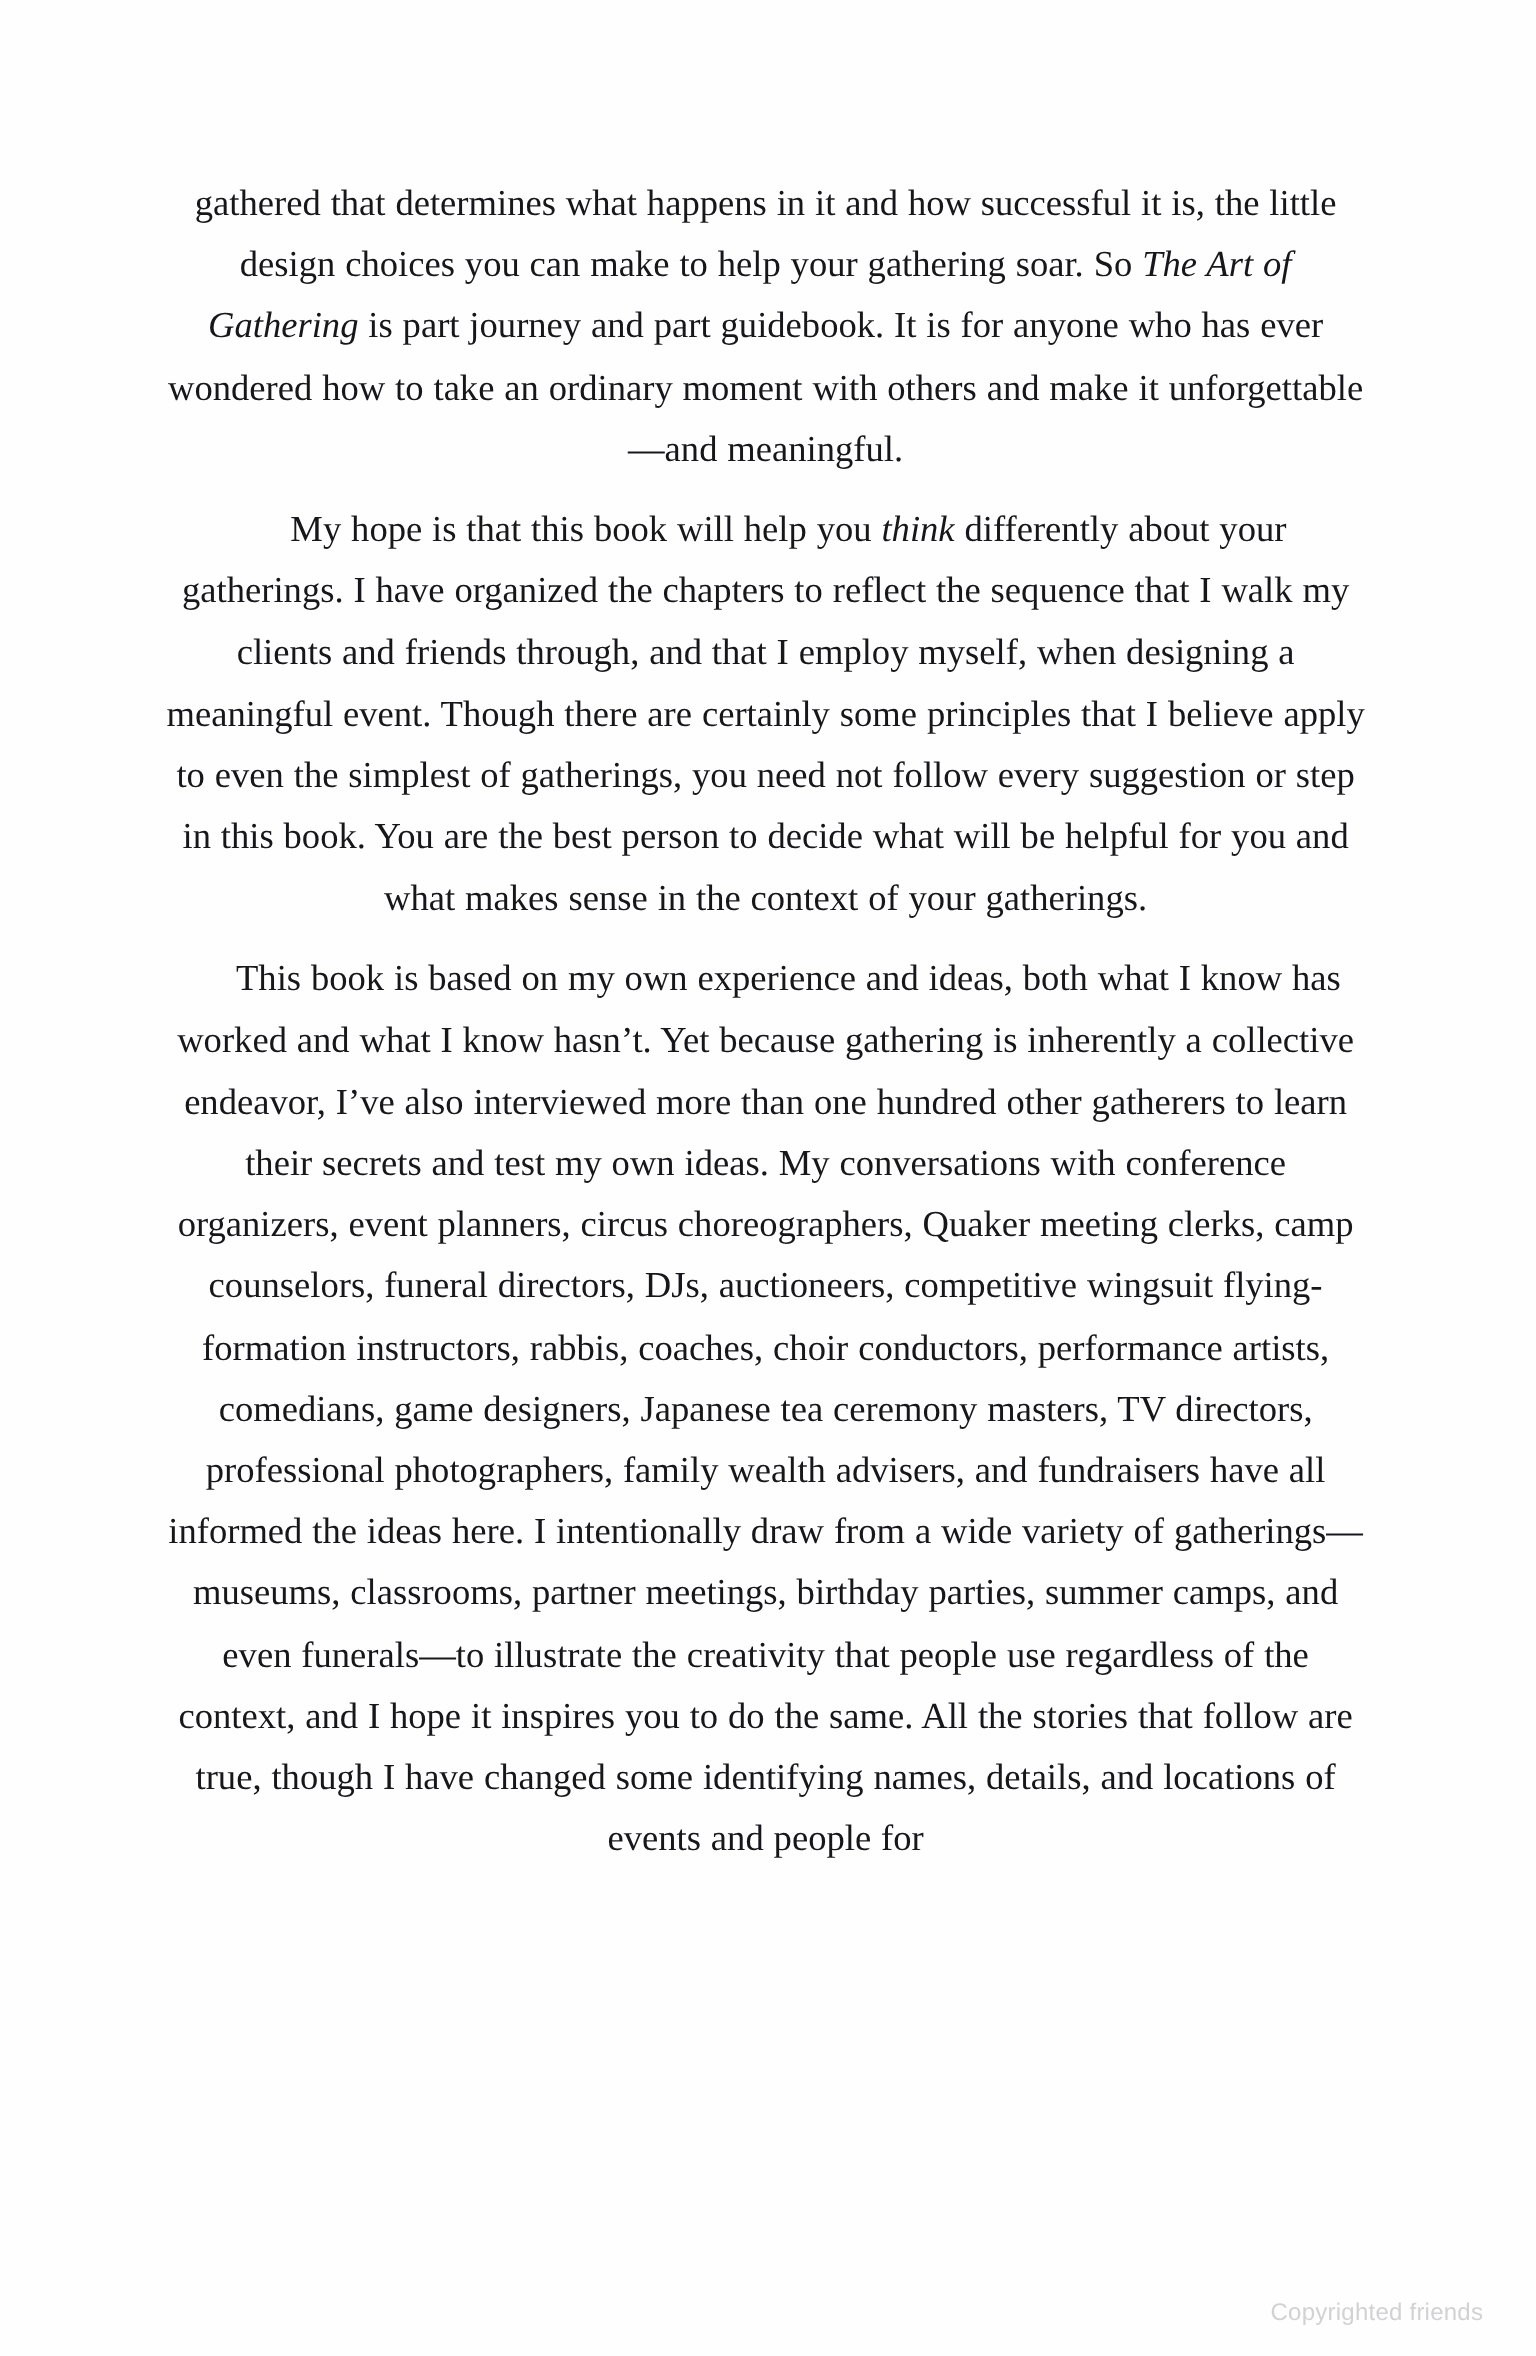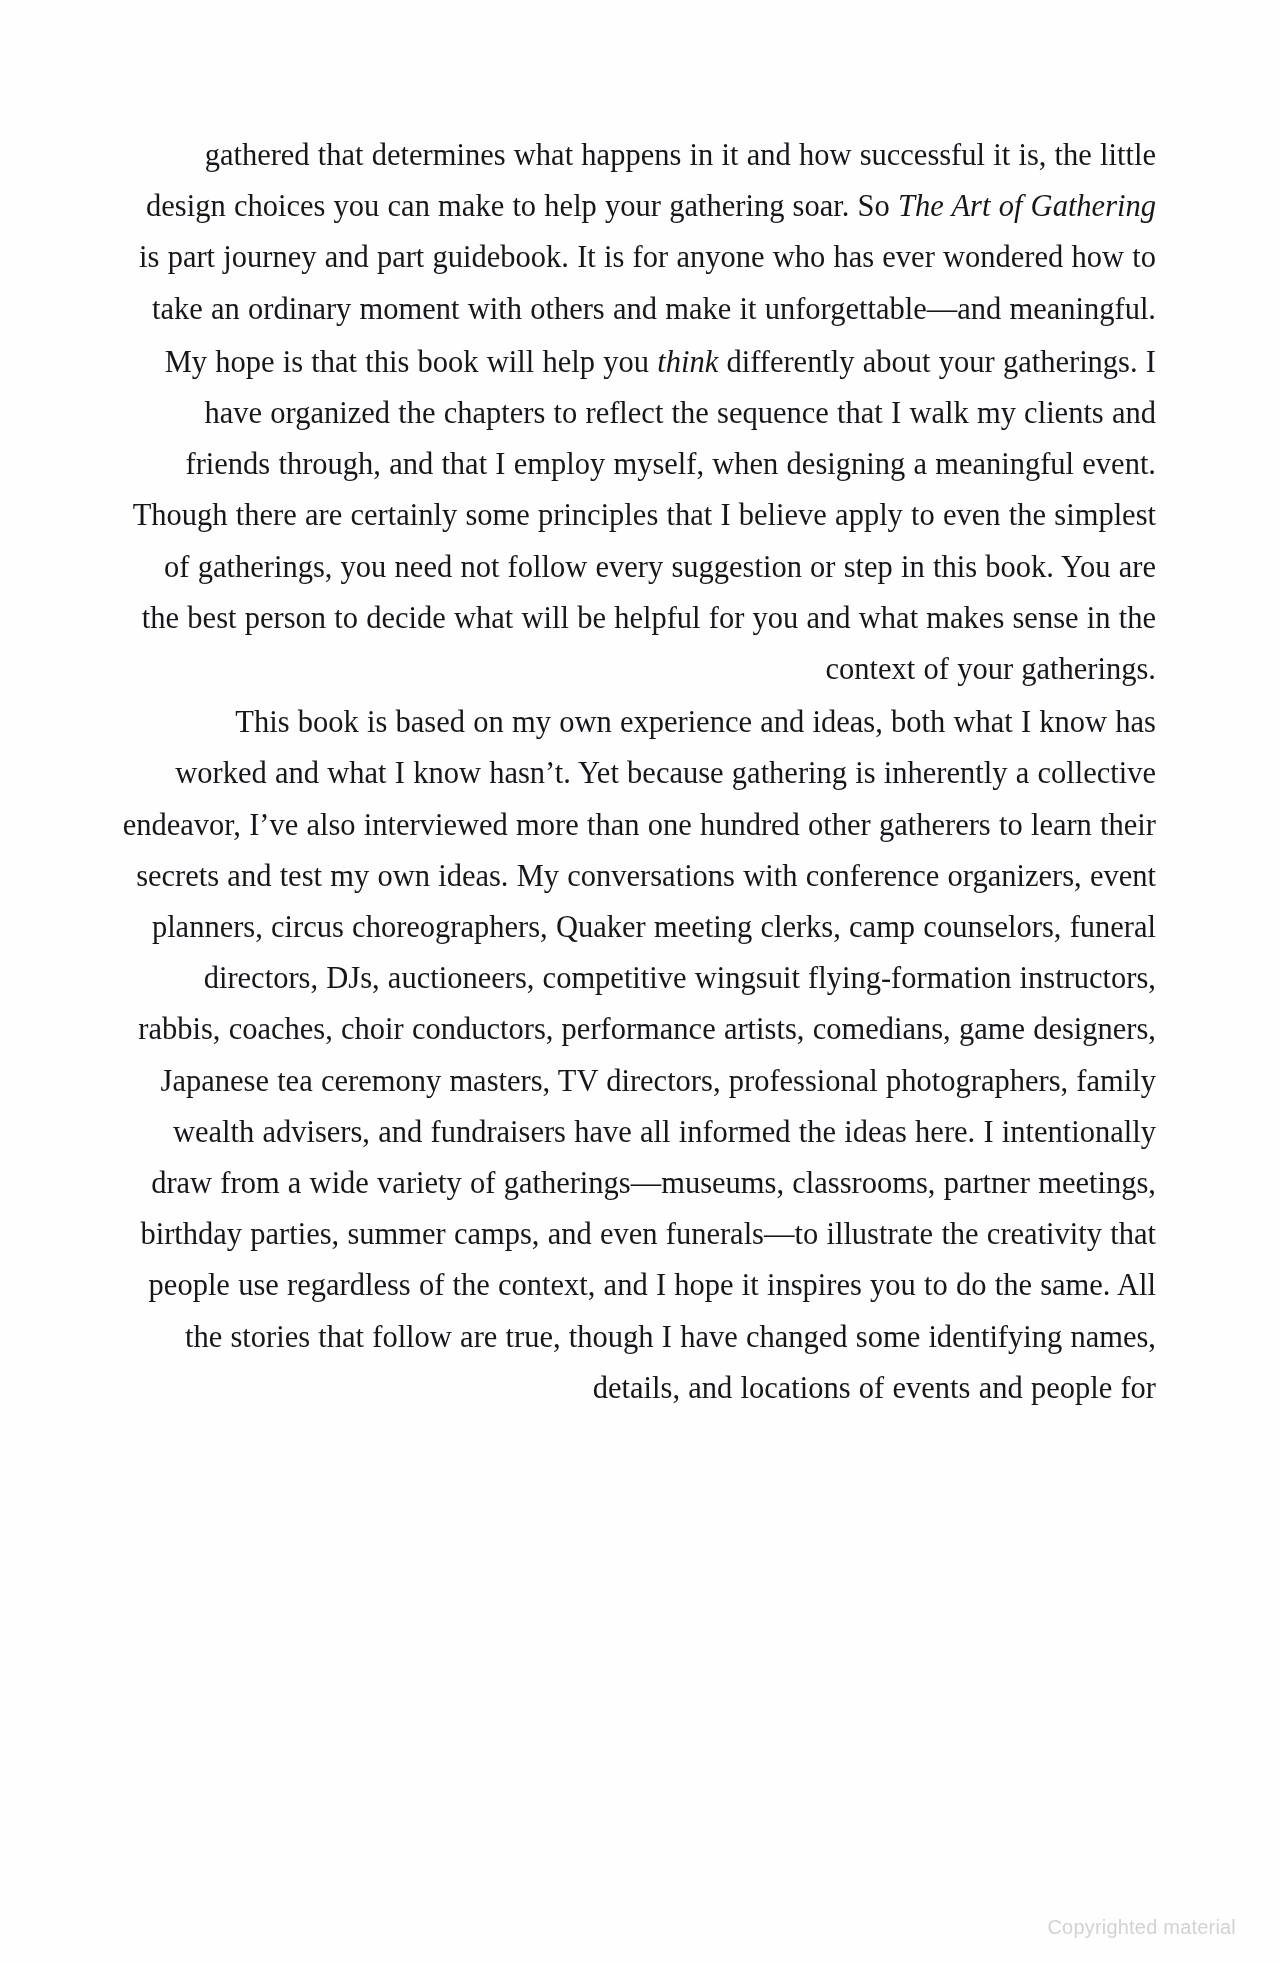--- a/index.html
+++ b/index.html
@@ -23,25 +23,25 @@
   }
 
   #text-column {
     position: absolute;
     left: 118px;
     top: 128px;
     width: 1040px;
   }
 
   .para {
-    margin: 2px;
+    margin: 16px;
     font-size: 30.5px;
     line-height: 51.2px;
     color: #17161a;
-    text-align: right;
+    text-align: center;
     letter-spacing: 0.0px;
     word-spacing: 0.6px;
     -webkit-font-smoothing: antialiased;
   }
 
   .para.indent {
     text-indent: 38px;
   }
 
   .para em {
@@ -62,14 +62,14 @@
 </style>
 </head>
 <body>
 
 <div id="page" style="background: rgb(254, 254, 254);">
   <div id="text-column">
       <p class="para" style="color: rgb(23, 22, 26);"><span>gathered that determines what happens in it and how successful it is, the little design choices you can make to help your gathering soar. So </span><em>The Art of Gathering</em><span> is part journey and part guidebook. It is for anyone who has ever wondered how to take an ordinary moment with others and make it unforgettable—and meaningful.</span></p>
       <p class="para indent" style="color: rgb(23, 22, 26);"><span>My hope is that this book will help you </span><em>think</em><span> differently about your gatherings. I have organized the chapters to reflect the sequence that I walk my clients and friends through, and that I employ myself, when designing a meaningful event. Though there are certainly some principles that I believe apply to even the simplest of gatherings, you need not follow every suggestion or step in this book. You are the best person to decide what will be helpful for you and what makes sense in the context of your gatherings.</span></p>
       <p class="para indent" style="color: rgb(23, 22, 26);"><span>This book is based on my own experience and ideas, both what I know has worked and what I know hasn’t. Yet because gathering is inherently a collective endeavor, I’ve also interviewed more than one hundred other gatherers to learn their secrets and test my own ideas. My conversations with conference organizers, event planners, circus choreographers, Quaker meeting clerks, camp counselors, funeral directors, DJs, auctioneers, competitive wingsuit flying-formation instructors, rabbis, coaches, choir conductors, performance artists, comedians, game designers, Japanese tea ceremony masters, TV directors, professional photographers, family wealth advisers, and fundraisers have all informed the ideas here. I intentionally draw from a wide variety of gatherings—museums, classrooms, partner meetings, birthday parties, summer camps, and even funerals—to illustrate the creativity that people use regardless of the context, and I hope it inspires you to do the same. All the stories that follow are true, though I have changed some identifying names, details, and locations of events and people for</span></p>
     </div>
-  <div id="watermark" style="color: rgb(210, 210, 212);">Copyrighted material</div>
+  <div id="watermark" style="color: rgb(210, 210, 212);">Copyrighted friends</div>
 </div>
 
 </body></html>

